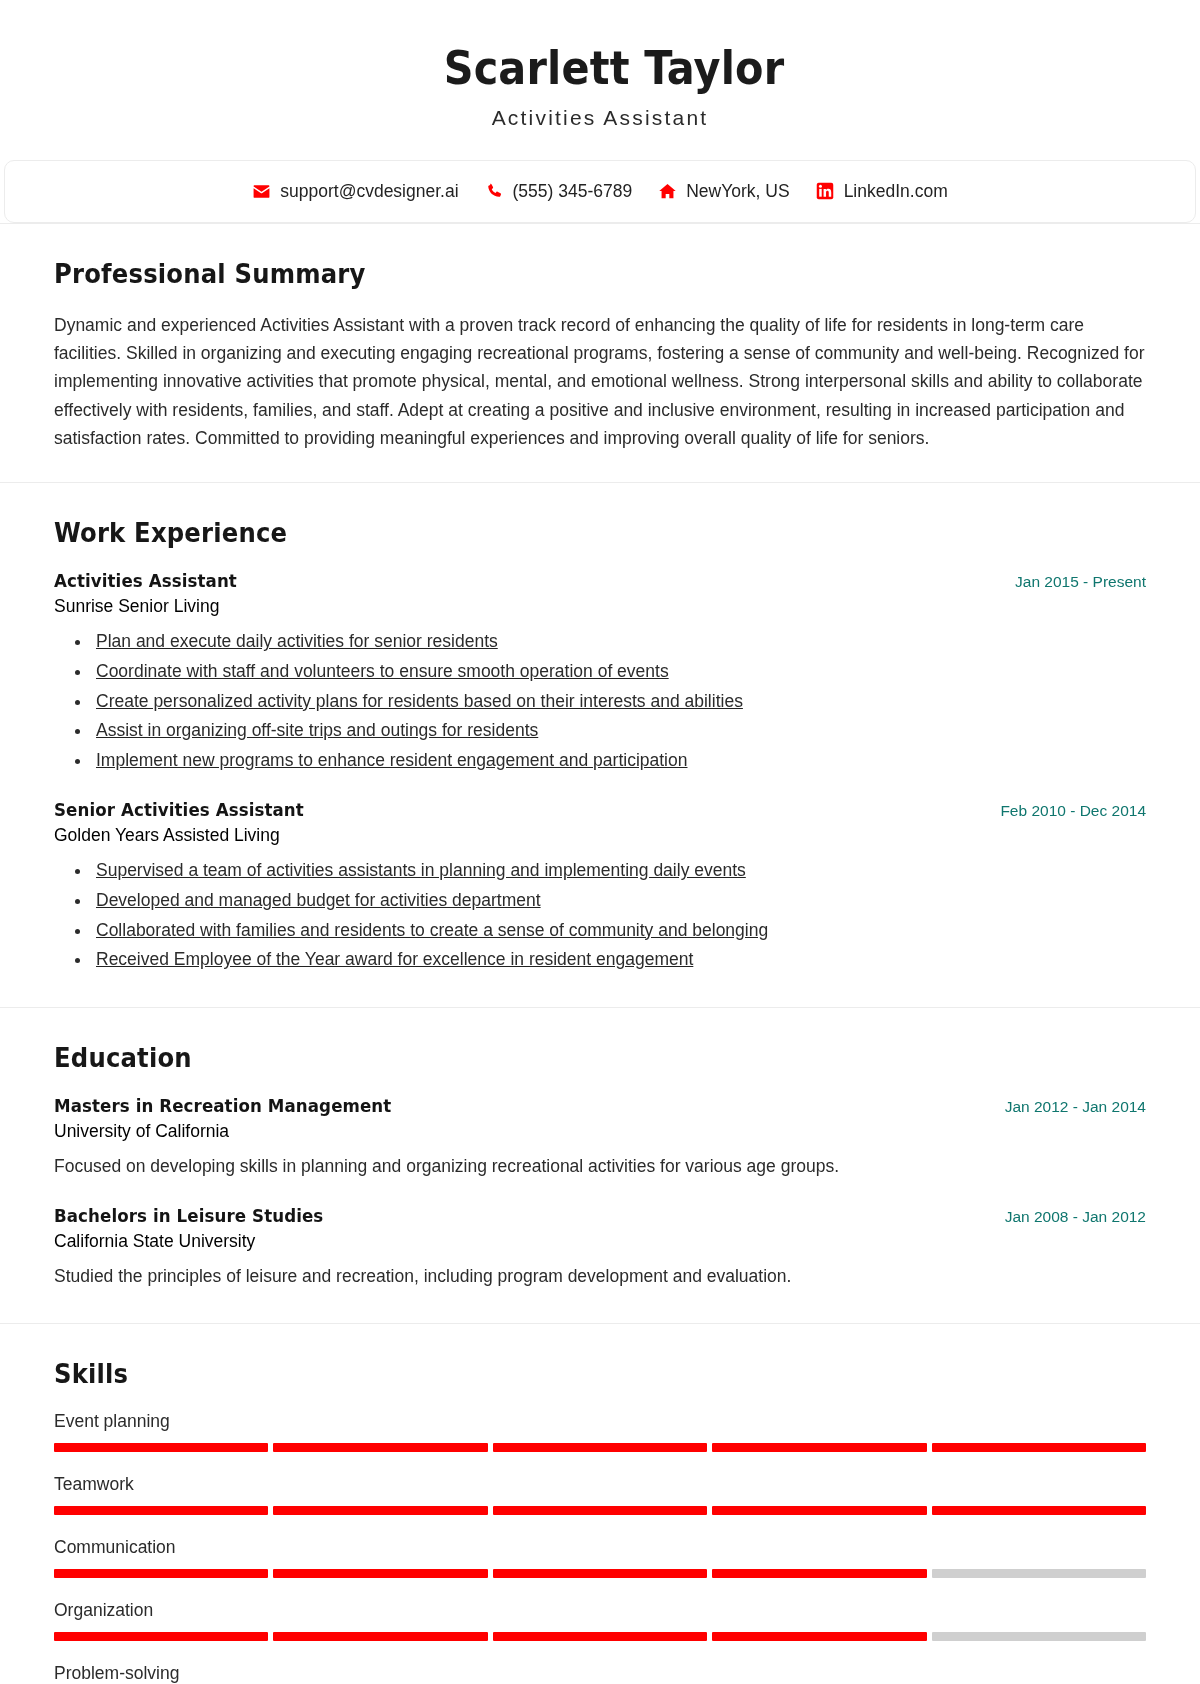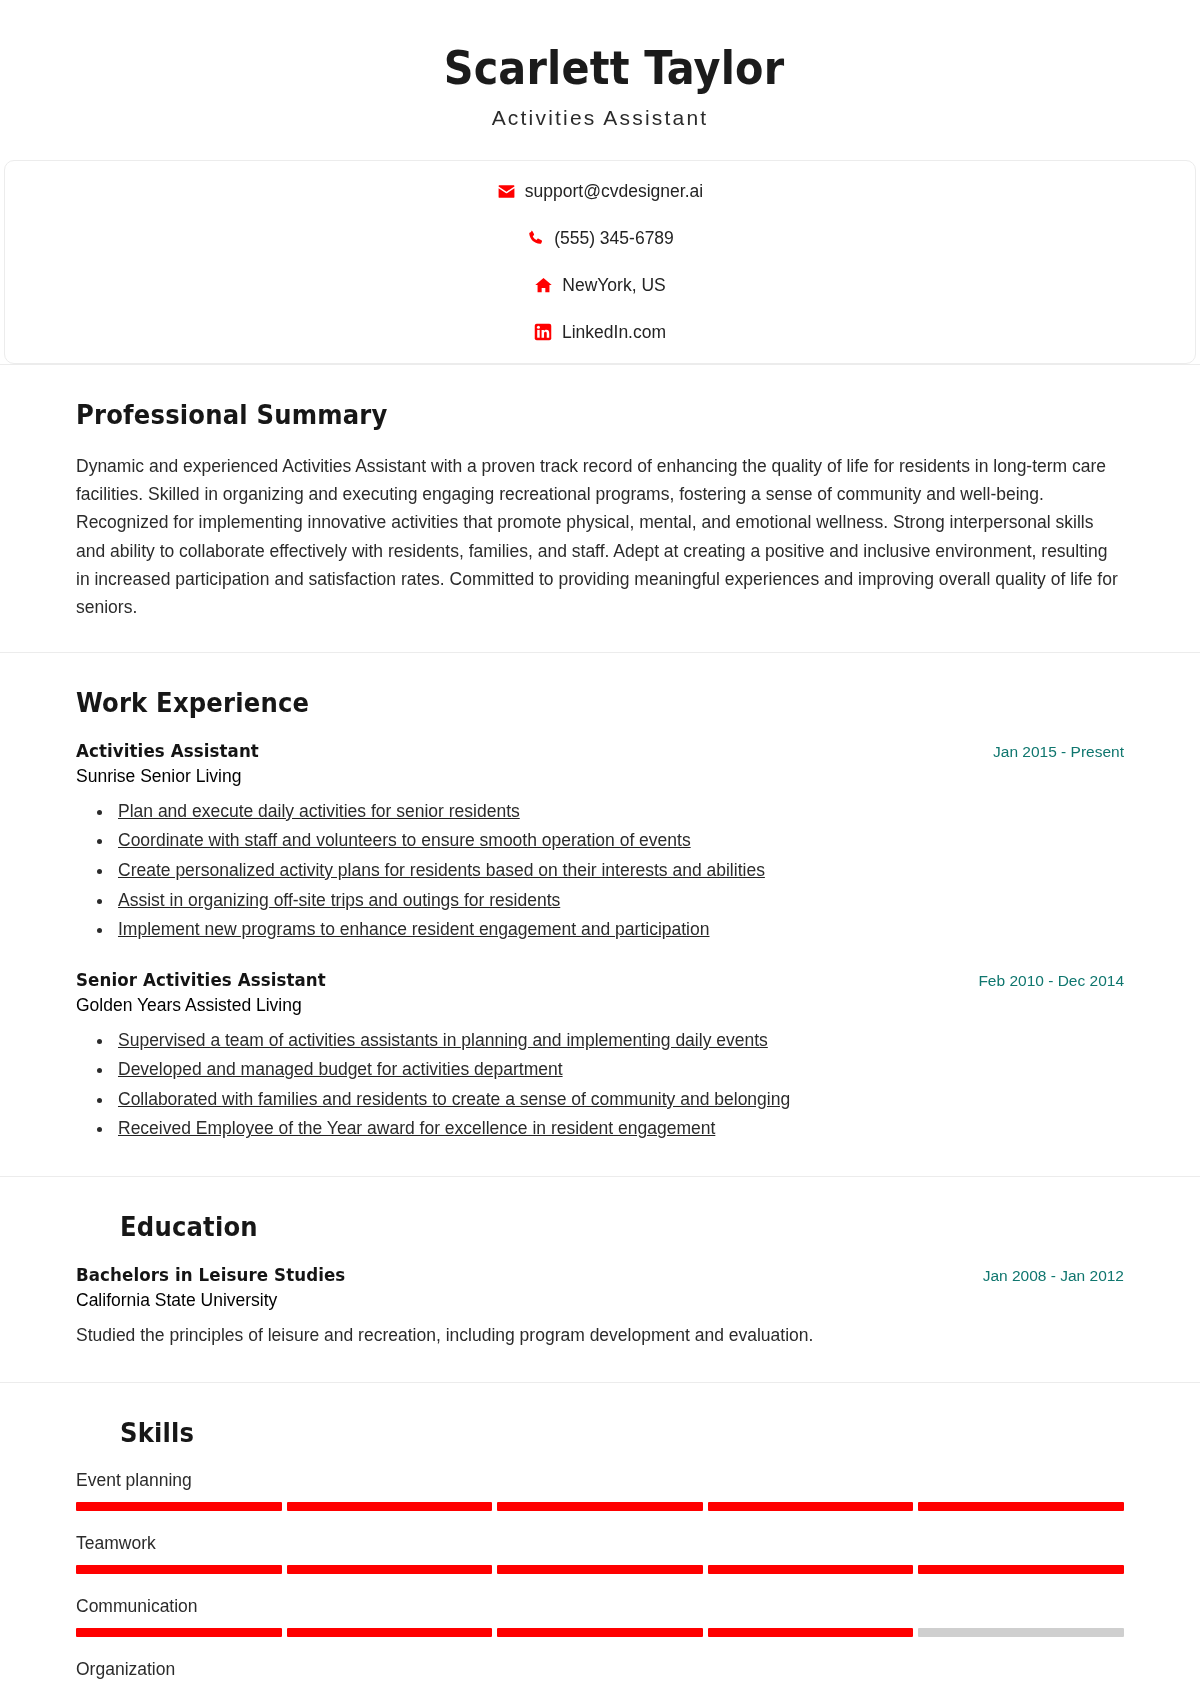--- a/index.html
+++ b/index.html
@@ -22,39 +22,38 @@
     letter-spacing:2.2px; color:#2b2b2b;
     font-family:"Liberation Sans", sans-serif;
   }
 
   
   .contact-bar {
     margin:0 4px; border:1px solid #ececec; border-radius:10px;
     padding:20px 0; display:flex; justify-content:center;
     align-items:center; gap:26px; flex-wrap:wrap;
     background:#fff;
-    flex-direction:column;
   }
   .contact-item {
     display:flex; align-items:center; gap:9px;
     font-size:17.5px; color:#232323; white-space:nowrap;
   }
   .ico { width:19px; height:19px; display:inline-flex;
          align-items:center; justify-content:center; flex:0 0 auto; }
   .ico svg { display:block; }
 
   
-  .section { padding:34px 76px 30px; border-top:1px solid #ececec; }
+  .section { padding:34px 54px 30px; border-top:1px solid #ececec; }
   .section:first-of-type { border-top:1px solid #ececec; }
   .sec-title {
     font-family:"DejaVu Sans Condensed","Liberation Sans", sans-serif;
     font-size:27px; font-weight:700; color:#171717;
     margin:0 0 22px; letter-spacing:.2px;
   }
-  .sec-title.light { font-weight:600;margin-left:44px; }
+  .sec-title.light { font-weight:600; }
 
   .summary {
     font-size:17.5px; line-height:1.62; color:#2b2b2b;
     margin:0; text-align:left;
   }
 
   
   .entry { margin-bottom:26px; }
   .entry:last-child { margin-bottom:4px; }
   .entry-head {
@@ -178,20 +177,28 @@
           </ul>
         </div>
       </div>
   </div>
 
   <div class="section">
     <h2 class="sec-title light">Education</h2>
     <div id="edu-list">
         <div class="entry">
           <div class="entry-head">
+            <span class="entry-title">Masters in Recreation Management</span>
+            <span class="entry-date">Jan 2012 - Jan 2014</span>
+          </div>
+          <div class="entry-sub">University of California</div>
+          <div class="entry-desc">Focused on developing skills in planning and organizing recreational activities for various age groups.</div>
+        </div>
+        <div class="entry">
+          <div class="entry-head">
             <span class="entry-title">Bachelors in Leisure Studies</span>
             <span class="entry-date">Jan 2008 - Jan 2012</span>
           </div>
           <div class="entry-sub">California State University</div>
           <div class="entry-desc">Studied the principles of leisure and recreation, including program development and evaluation.</div>
         </div>
       </div>
   </div>
 
   <div class="section">

